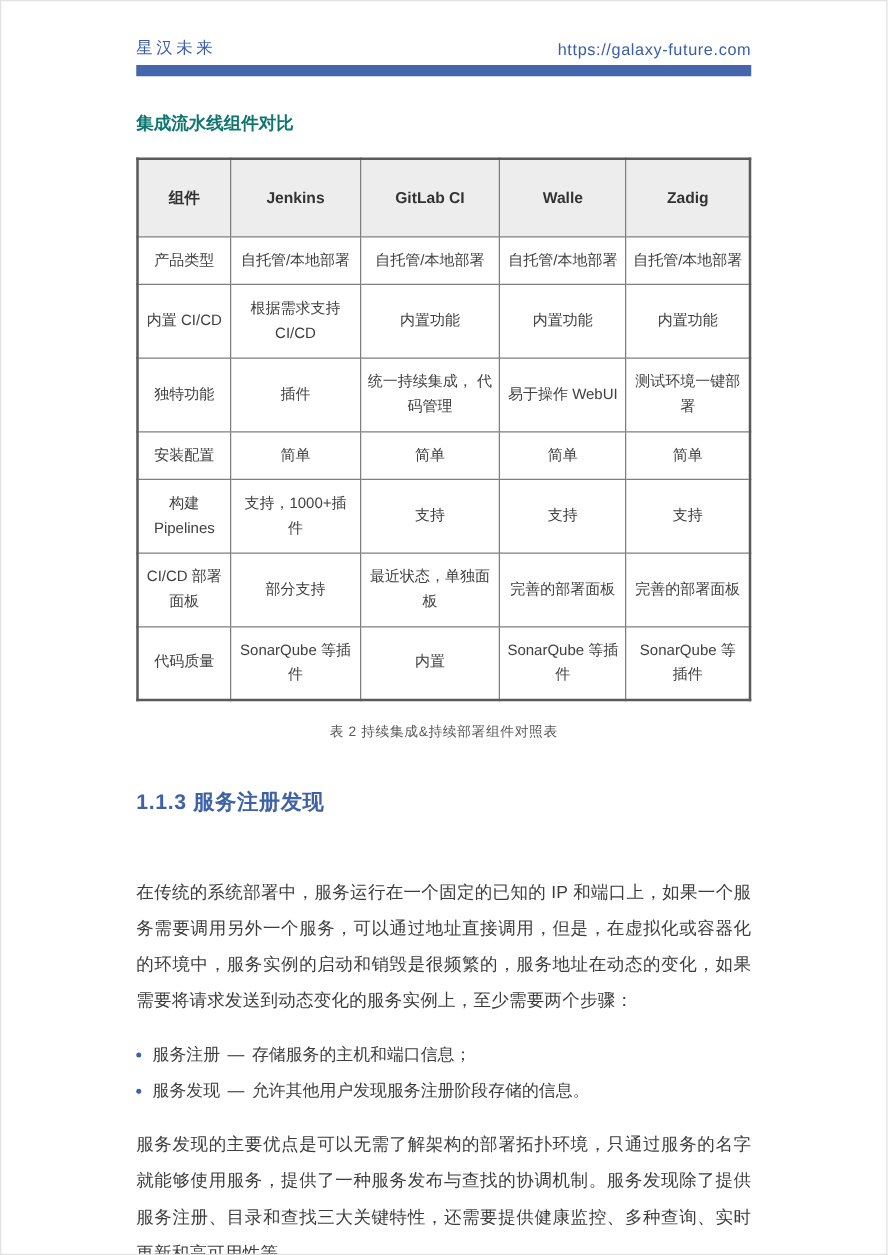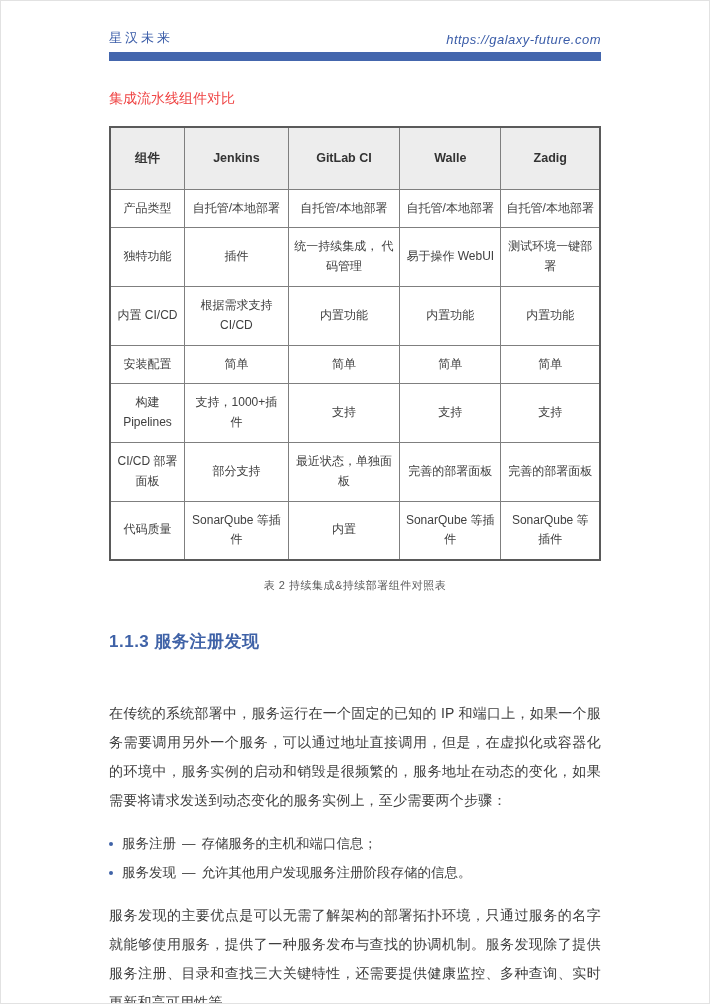--- a/index.html
+++ b/index.html
@@ -18,27 +18,27 @@
   }
   .content { padding: 0 108px; }
 
   
   .hdr { margin-top: 28px; }
   .hdr-row {
     display: flex; justify-content: space-between; align-items: flex-end;
     font-size: 13px; color: #3a5ca8;
   }
   .hdr-brand { letter-spacing: 3px; font-weight: 500; }
-  .hdr-url { letter-spacing: 0.5px; text-decoration: none; color: #3a5ca8; font-style: italic; }
+  .hdr-url { letter-spacing: 0.5px; text-decoration: none; color: #3a5ca8; }
   .hdr-rule { height: 9px; background: #4466ad; margin-top: 5px; }
 
   
   .sec-title {
     margin-top: 29px;
-    color: #ef4444; font-weight: normal; font-size: 14px;
+    color: #0f766e; font-weight: bold; font-size: 14px;
   }
 
   
   table.cmp {
     width: 100%; margin-top: 18px;
     border-collapse: collapse;
     font-size: 12px; color: #404040;
     border: 2px solid #5a5a5a;
   }
   table.cmp th, table.cmp td {
@@ -138,32 +138,32 @@
         </thead>
       <tbody>
           <tr>
             <td>产品类型</td>
             <td>自托管/本地部署</td>
             <td>自托管/本地部署</td>
             <td>自托管/本地部署</td>
             <td>自托管/本地部署</td>
           </tr>
           <tr>
+            <td>内置 CI/CD</td>
+            <td>根据需求支持 CI/CD</td>
+            <td>内置功能</td>
+            <td>内置功能</td>
+            <td>内置功能</td>
+          </tr>
+          <tr>
             <td>独特功能</td>
             <td>插件</td>
             <td>统一持续集成， 代码管理</td>
             <td>易于操作 WebUI</td>
             <td>测试环境一键部署</td>
-          </tr>
-          <tr>
-            <td>内置 CI/CD</td>
-            <td>根据需求支持 CI/CD</td>
-            <td>内置功能</td>
-            <td>内置功能</td>
-            <td>内置功能</td>
           </tr>
           <tr>
             <td>安装配置</td>
             <td>简单</td>
             <td>简单</td>
             <td>简单</td>
             <td>简单</td>
           </tr>
           <tr>
             <td>构建 Pipelines</td>

